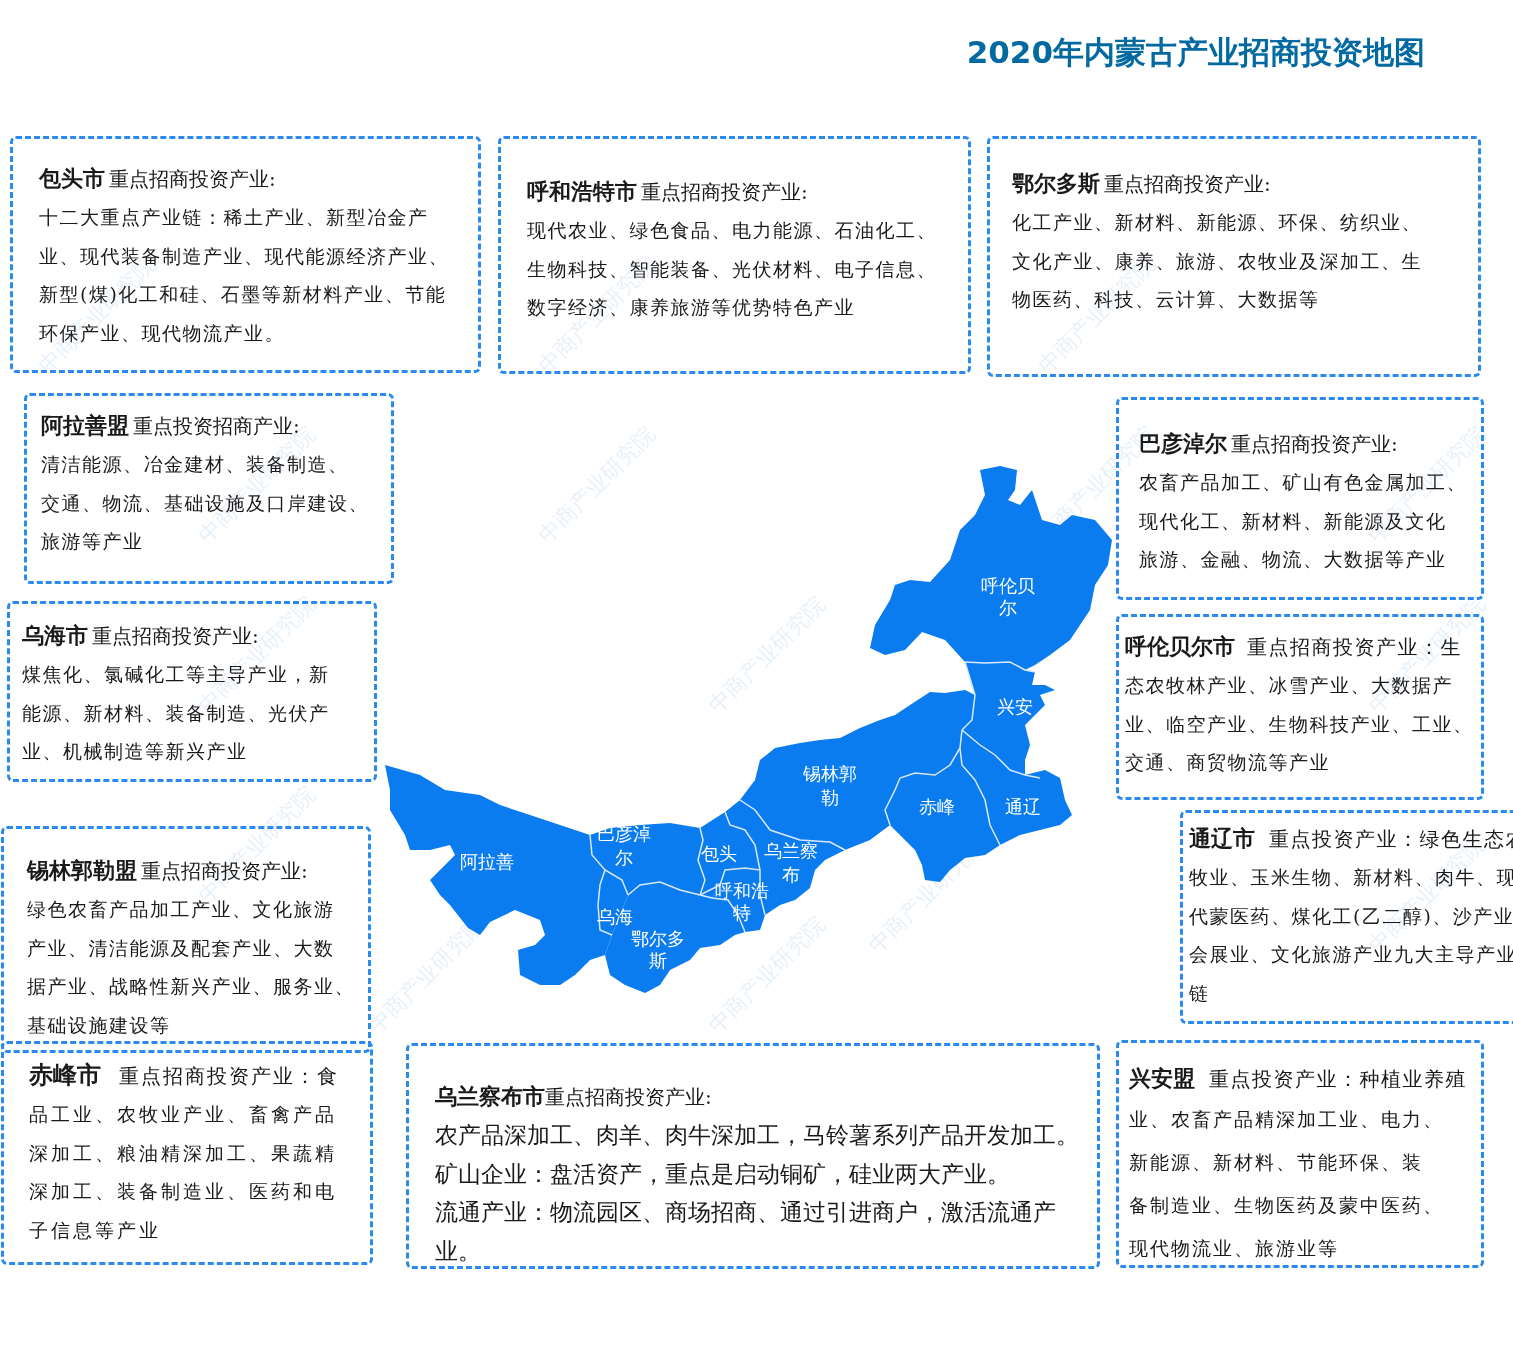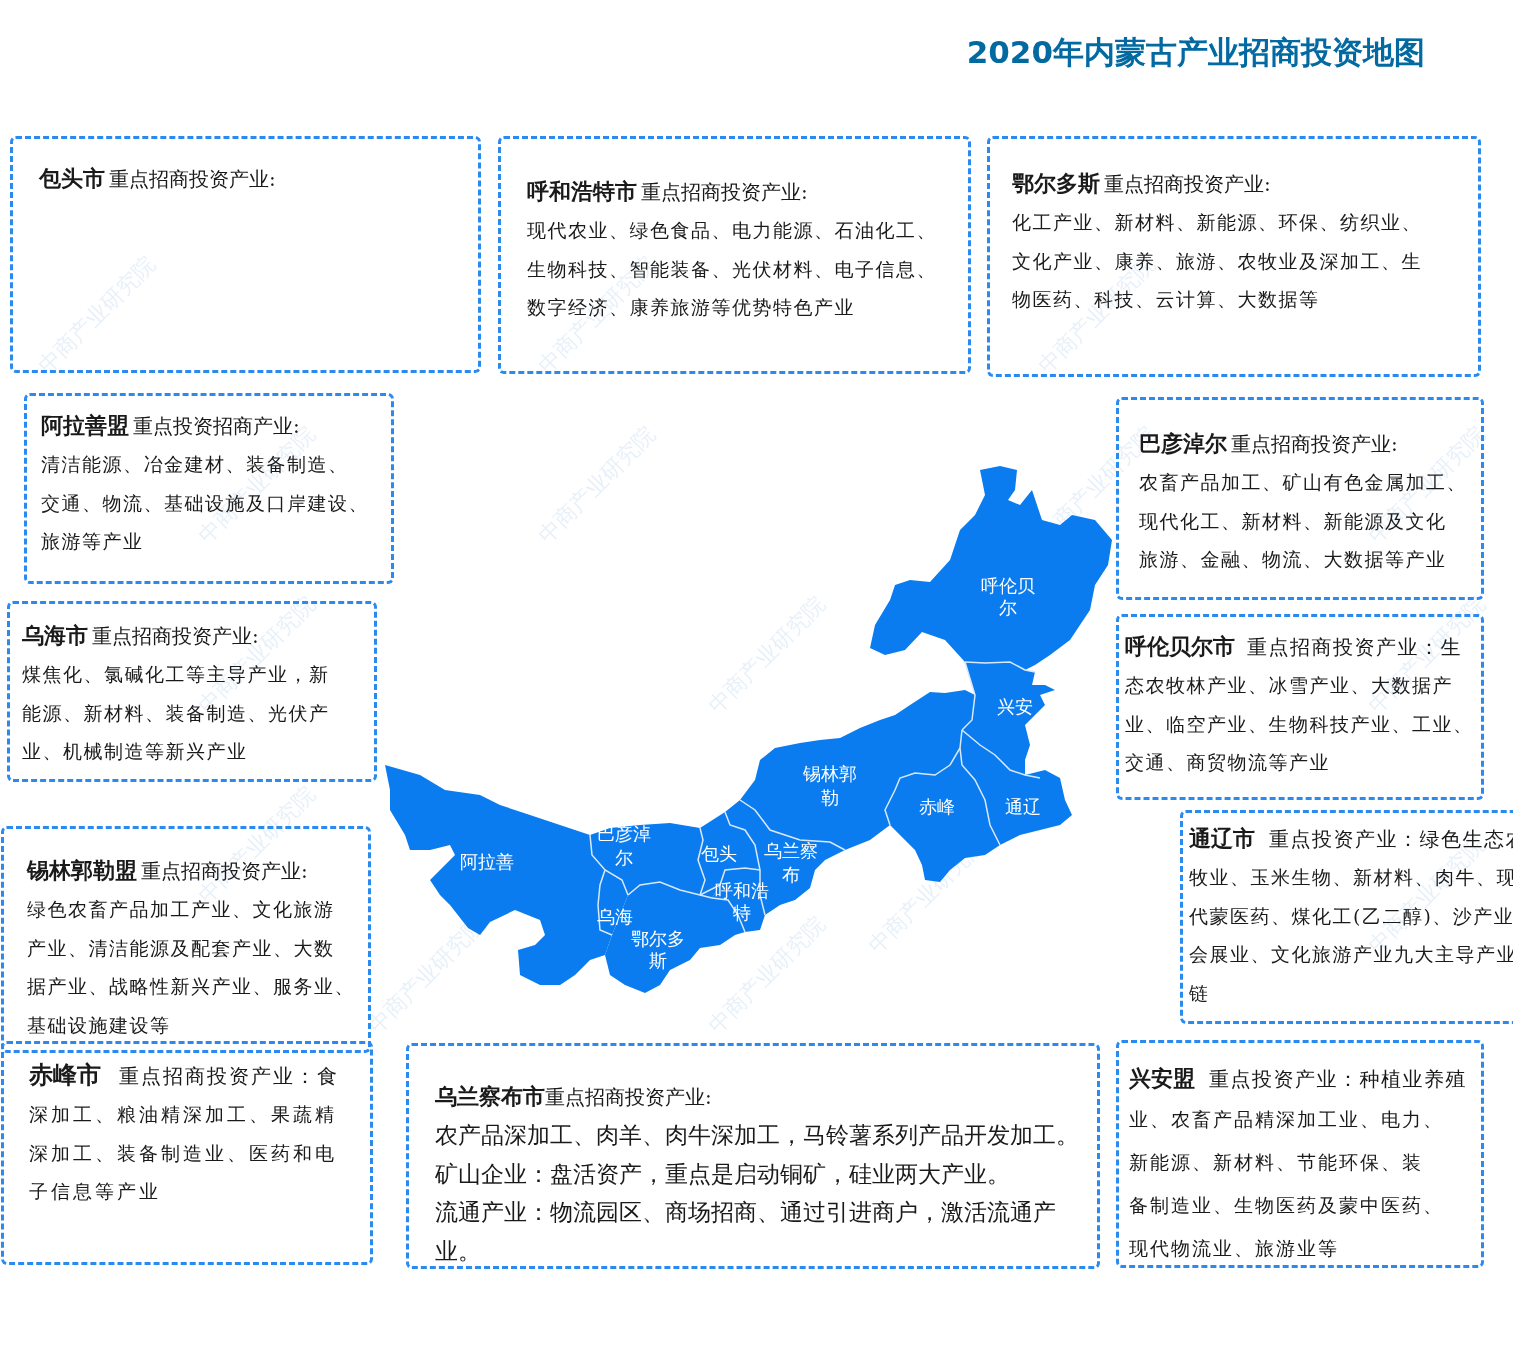--- a/index.html
+++ b/index.html
@@ -97,20 +97,26 @@
     <text class="map-label" x="719" y="860"><tspan>包头</tspan></text>
     <text class="map-label" x="624" y="840"><tspan x="624">巴彦淖</tspan><tspan x="624" dy="24">尔</tspan></text>
     <text class="map-label" x="487" y="868"><tspan>阿拉善</tspan></text>
     <text class="map-label" x="615" y="923"><tspan>乌海</tspan></text>
     <text class="map-label" x="658" y="945"><tspan x="658">鄂尔多</tspan><tspan x="658" dy="22">斯</tspan></text>
   </g>
 </svg>
 
 <div class="box" style="left:10px;top:136px;width:471px;height:237px;padding:20px 0 0 26px;">
   <div class="head"><b>包头市</b><span>重点招商投资产业:</span></div>
+  <div class="body">
+    <p>十二大重点产业链：稀土产业、新型冶金产</p>
+    <p>业、现代装备制造产业、现代能源经济产业、</p>
+    <p>新型(煤)化工和硅、石墨等新材料产业、节能</p>
+    <p>环保产业、现代物流产业。</p>
+  </div>
 </div>
 
 <div class="box" style="left:498px;top:136px;width:473px;height:238px;padding:33px 0 0 26px;">
   <div class="head"><b>呼和浩特市</b><span>重点招商投资产业:</span></div>
   <div class="body">
     <p>现代农业、绿色食品、电力能源、石油化工、</p>
     <p>生物科技、智能装备、光伏材料、电子信息、</p>
     <p>数字经济、康养旅游等优势特色产业</p>
   </div>
 </div>
@@ -148,20 +154,21 @@
     <p>绿色农畜产品加工产业、文化旅游</p>
     <p>产业、清洁能源及配套产业、大数</p>
     <p>据产业、战略性新兴产业、服务业、</p>
     <p>基础设施建设等</p>
   </div>
 </div>
 
 <div class="box" style="left:1px;top:1041px;width:372px;height:224px;padding:12px 0 0 25px;">
   <div class="head"><b style="font-size:24px;margin-right:18px;text-align:right;">赤峰市</b><span style="letter-spacing:2px;">重点招商投资产业：食</span></div>
   <div class="body" style="letter-spacing:3px;">
+    <p>品工业、农牧业产业、畜禽产品</p>
     <p>深加工、粮油精深加工、果蔬精</p>
     <p>深加工、装备制造业、医药和电</p>
     <p>子信息等产业</p>
   </div>
 </div>
 
 <div class="box" style="left:406px;top:1043px;width:694px;height:226px;padding:31px 0 0 26px;">
   <div class="head"><b style="margin-right:0;">乌兰察布市</b><span>重点招商投资产业:</span></div>
   <div class="body" style="letter-spacing:0;font-size:23px;">
     <p>农产品深加工、肉羊、肉牛深加工，马铃薯系列产品开发加工。</p>

